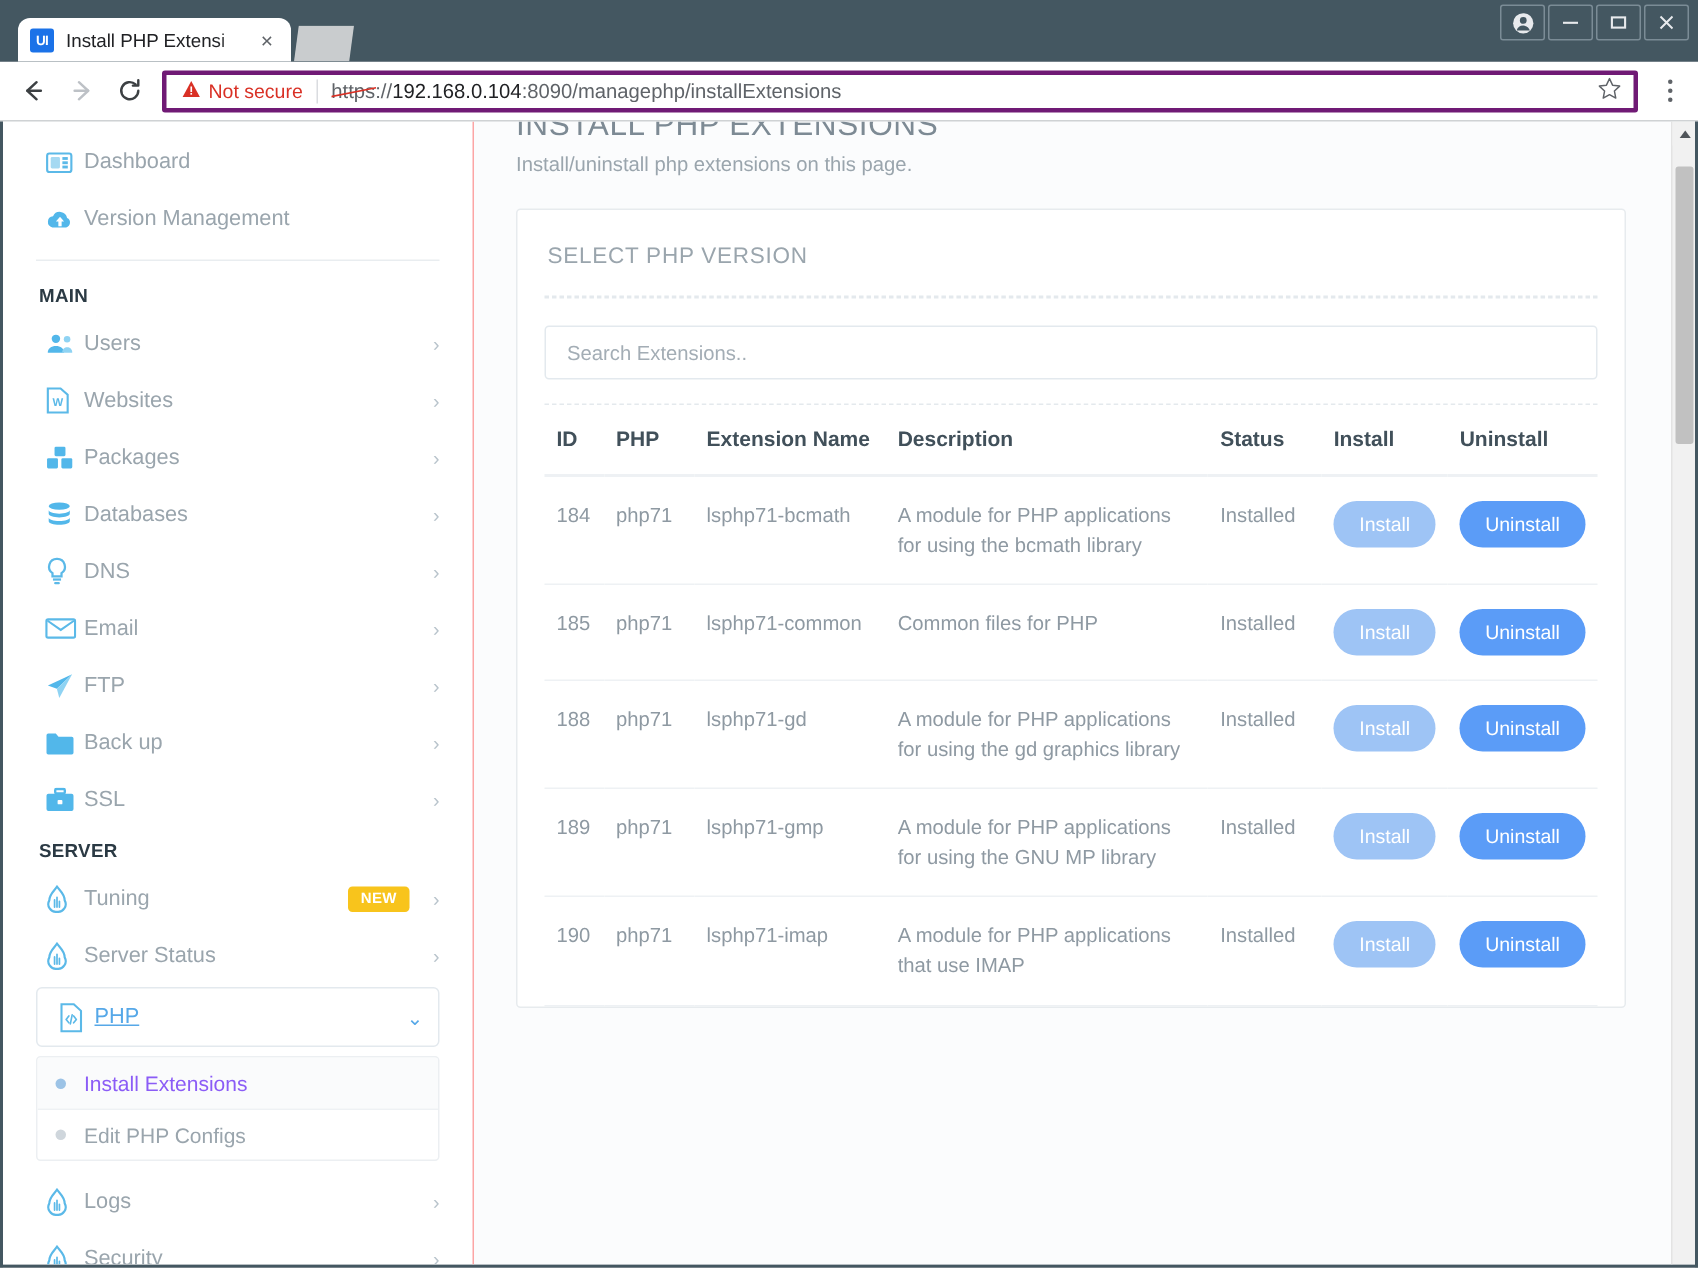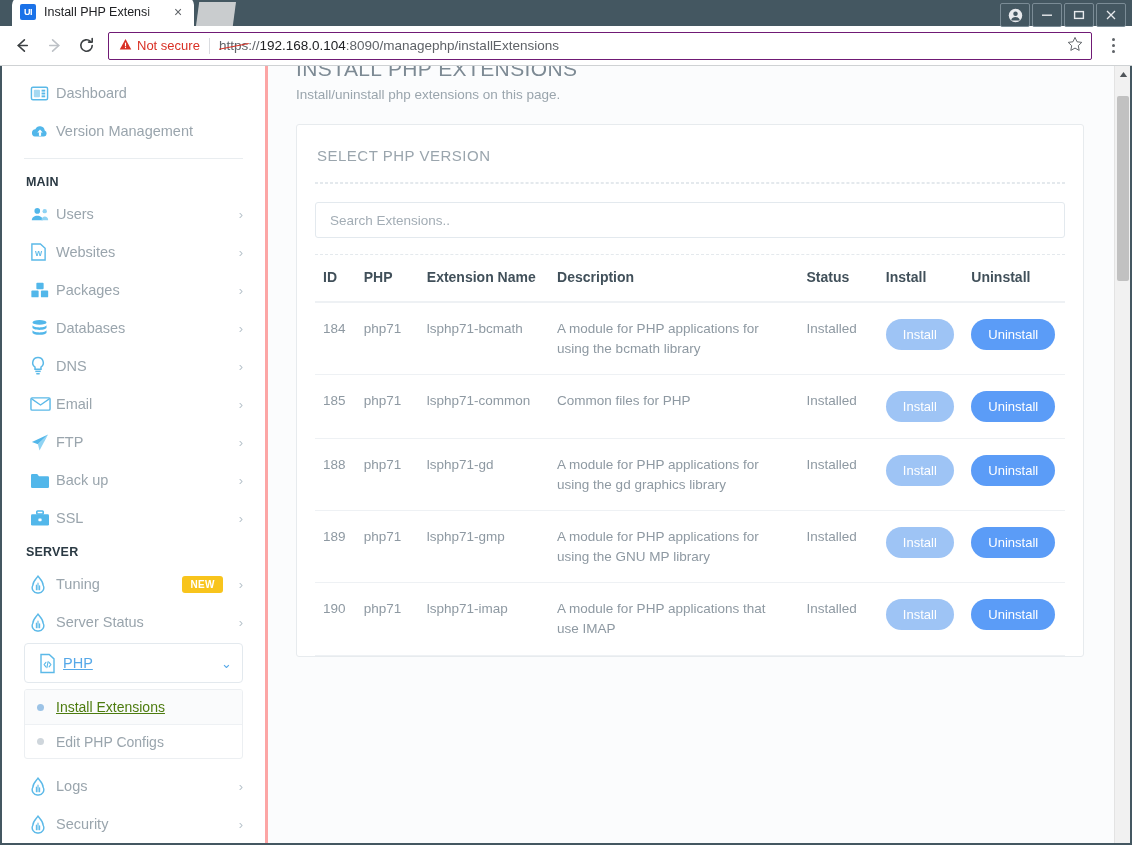--- a/index.html
+++ b/index.html
@@ -11,21 +11,21 @@
   }
 
   
   .browser {
     width: 1132px; height: 845px;
     background: #445761;
     position: relative;
     display: flex; flex-direction: column;
   }
   .titlebar {
-    height: 26px;
+    height: 41px;
     background: #445761;
     display: flex; align-items: flex-end;
     padding-left: 12px;
     position: relative;
     flex: none;
   }
   .tab {
     height: 29px;
     width: 182px;
     background: #fff;
@@ -98,21 +98,21 @@
     display: flex; align-items: center; justify-content: center;
     color: #5f6368;
     cursor: pointer;
     flex: none;
     margin-right: 4px;
   }
   .nav-btn.disabled { color: #bdc1c6; }
   .omnibox {
     flex: 1;
     height: 28px;
-    border: 1px solid #701a75;
+    border: 3px solid #701a75;
     border-radius: 2px;
     display: flex; align-items: center;
     padding: 0 8px 0 10px;
     margin: 0 6px 0 4px;
     font-size: 13.5px;
     background: #fff;
   }
   .warn-icon { color: #d93025; font-size: 12px; margin-right: 5px; line-height: 1;}
   .notsecure { color: #d93025; font-size: 13px; margin-right: 9px; white-space: nowrap;}
   .omni-sep { width:1px; height:16px; background:#dadce0; margin-right:9px;}
@@ -144,23 +144,23 @@
   }
   .page {
     flex: 1;
     display: flex;
     overflow: hidden;
     position: relative;
   }
 
   
   .sidebar {
-    width: 266px;
+    width: 314px;
     background: #fff;
-    border-right: 3px solid #fca5a5;
+    border-right: 1px solid #fca5a5;
     flex: none;
     padding-top: 8px;
     overflow: hidden;
     position: relative;
   }
   .nav-item {
     height: 38px;
     display: flex; align-items: center;
     padding: 0 22px 0 28px;
     cursor: pointer;
@@ -218,21 +218,21 @@
     padding: 0 12px;
     font-size: 14px;
     cursor: pointer;
   }
   .sub-item + .sub-item { border-top: 1px solid #eef1f4; }
   .sub-dot {
     width: 7px; height: 7px; border-radius: 50%;
     background: #cfd6dc; margin-right: 12px; flex: none;
   }
   .sub-item.selected { background: #fafbfc; }
-  .sub-item.selected .sub-label { color: #4d7c0f; text-decoration: underline; }
+  .sub-item.selected .sub-label { color: #8b5cf6; }
   .sub-item.selected .sub-dot { background: #9cc3e6; }
   .sub-label { color: #9aa5ad; }
 
   
   .main {
     flex: 1;
     background: #fbfcfd;
     overflow: hidden;
     position: relative;
     padding: 0 30px 0 28px;

